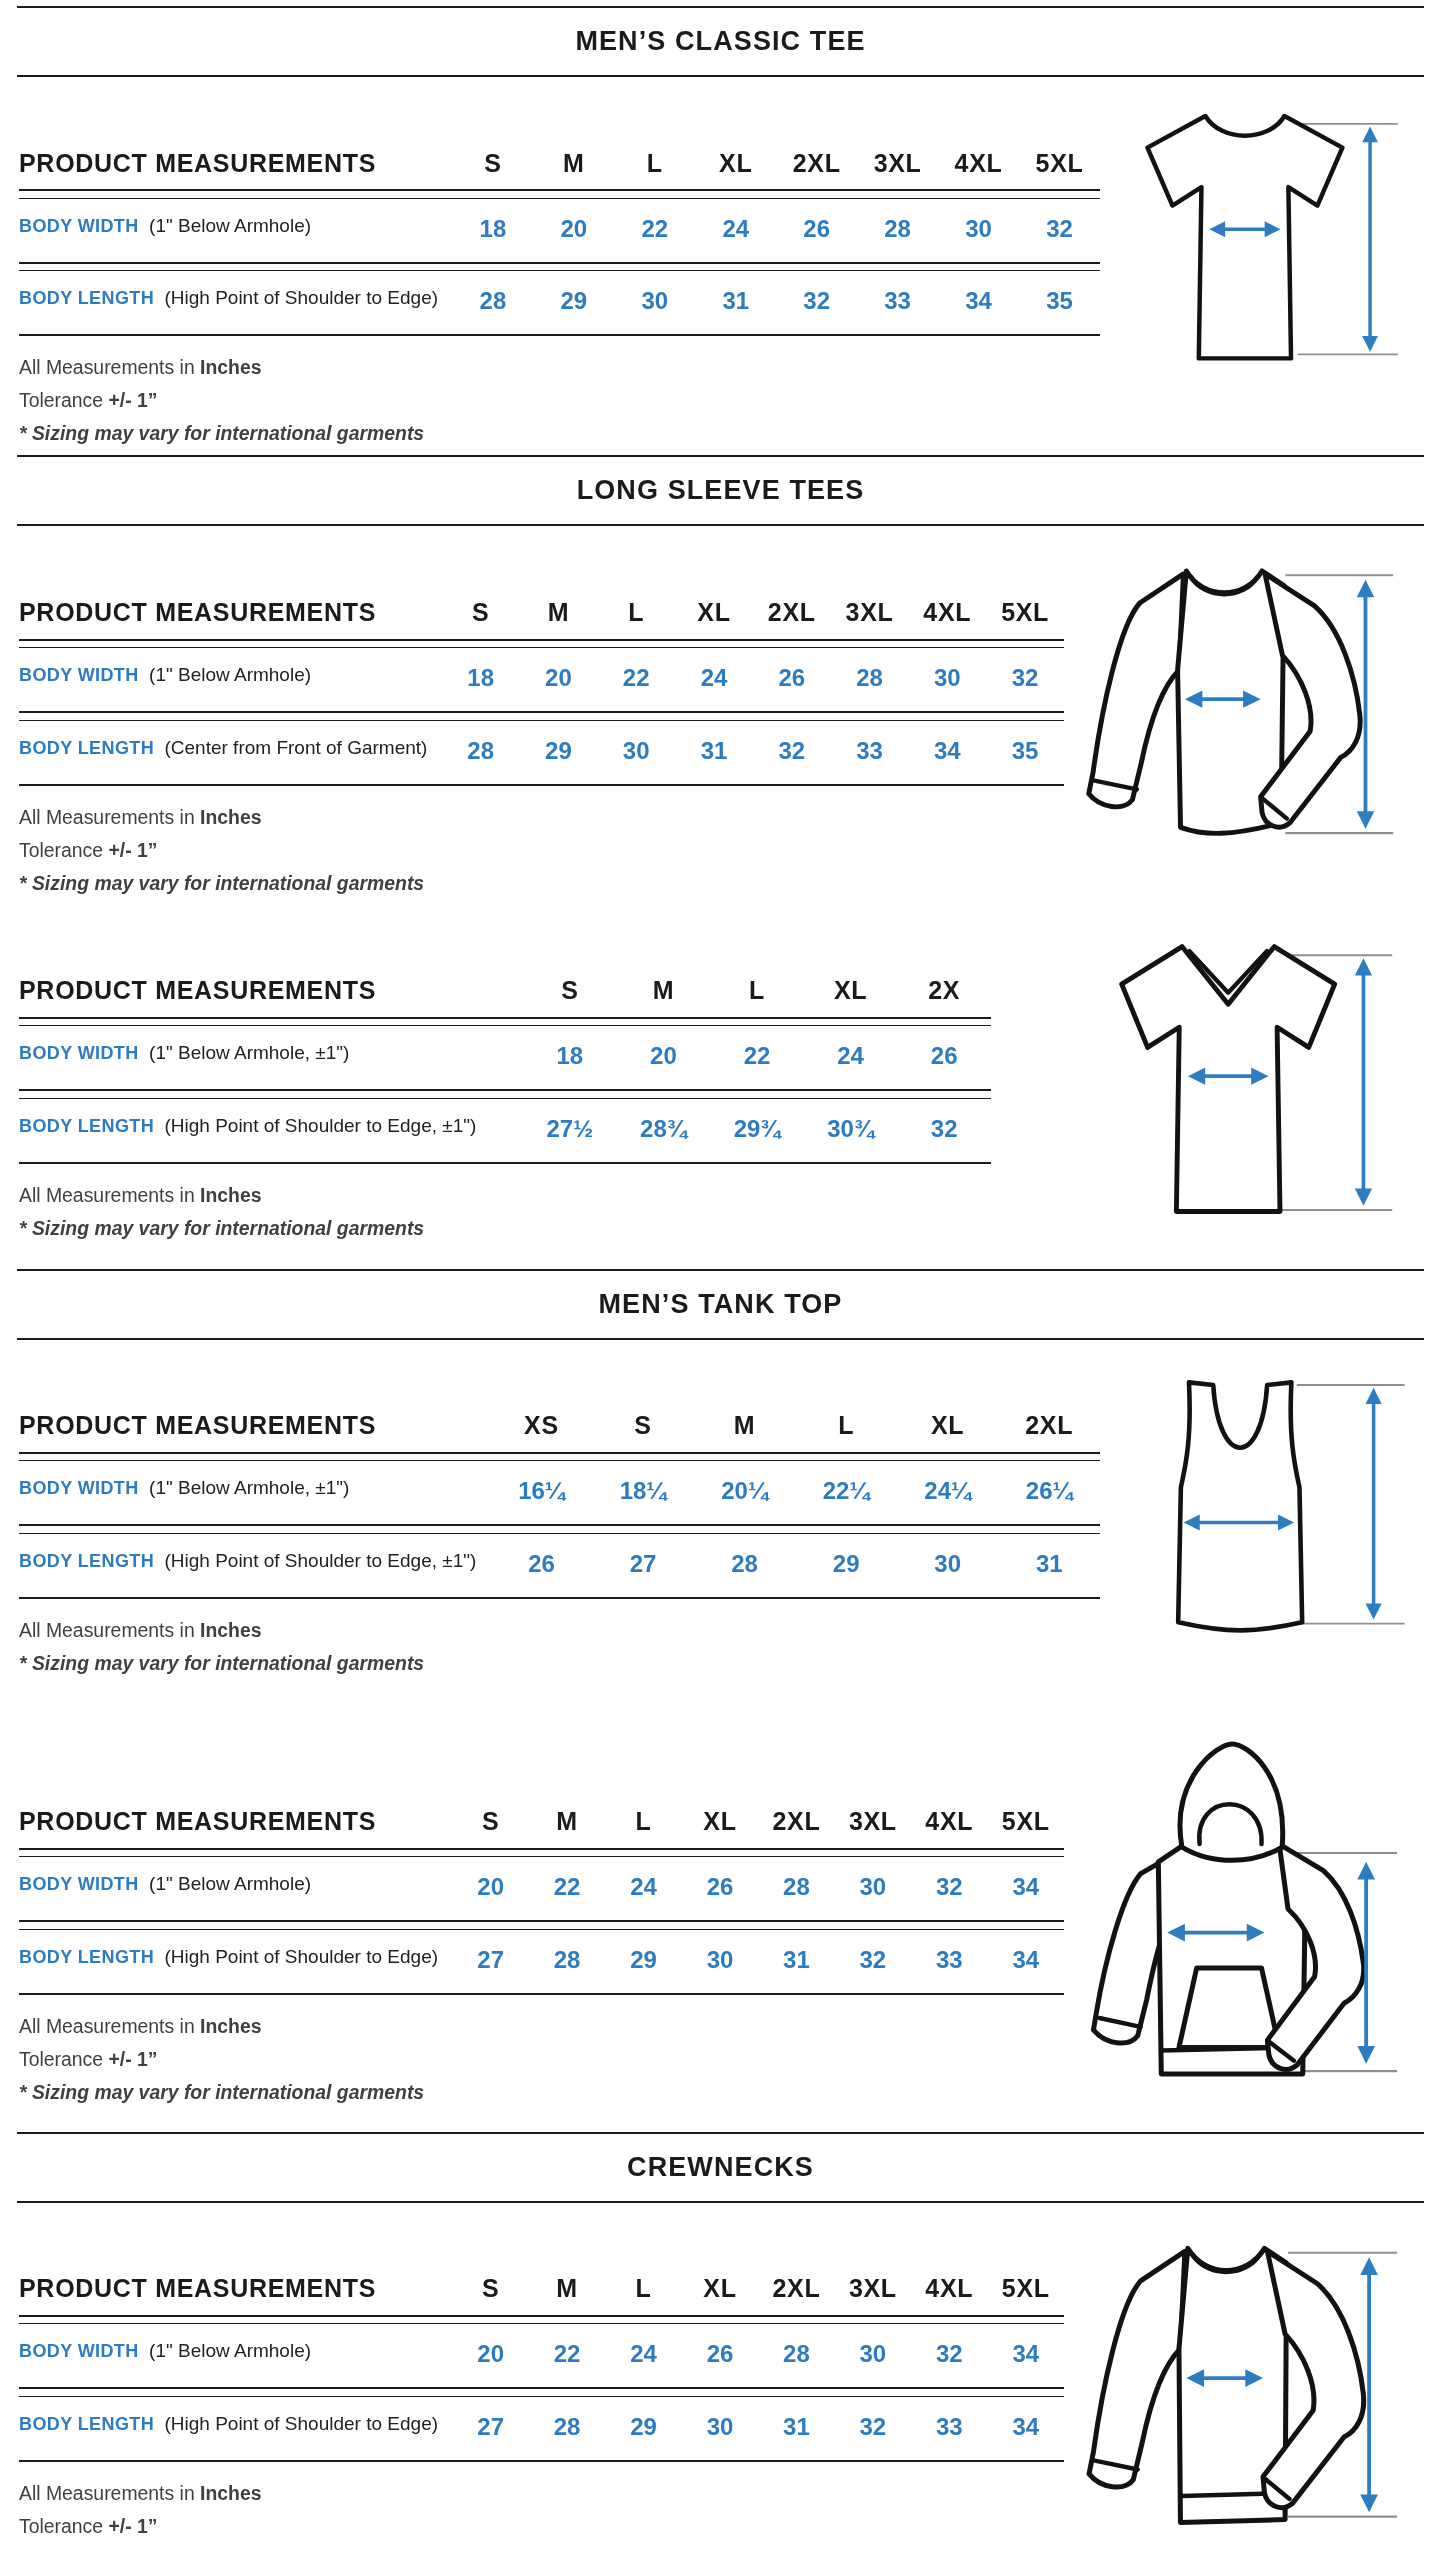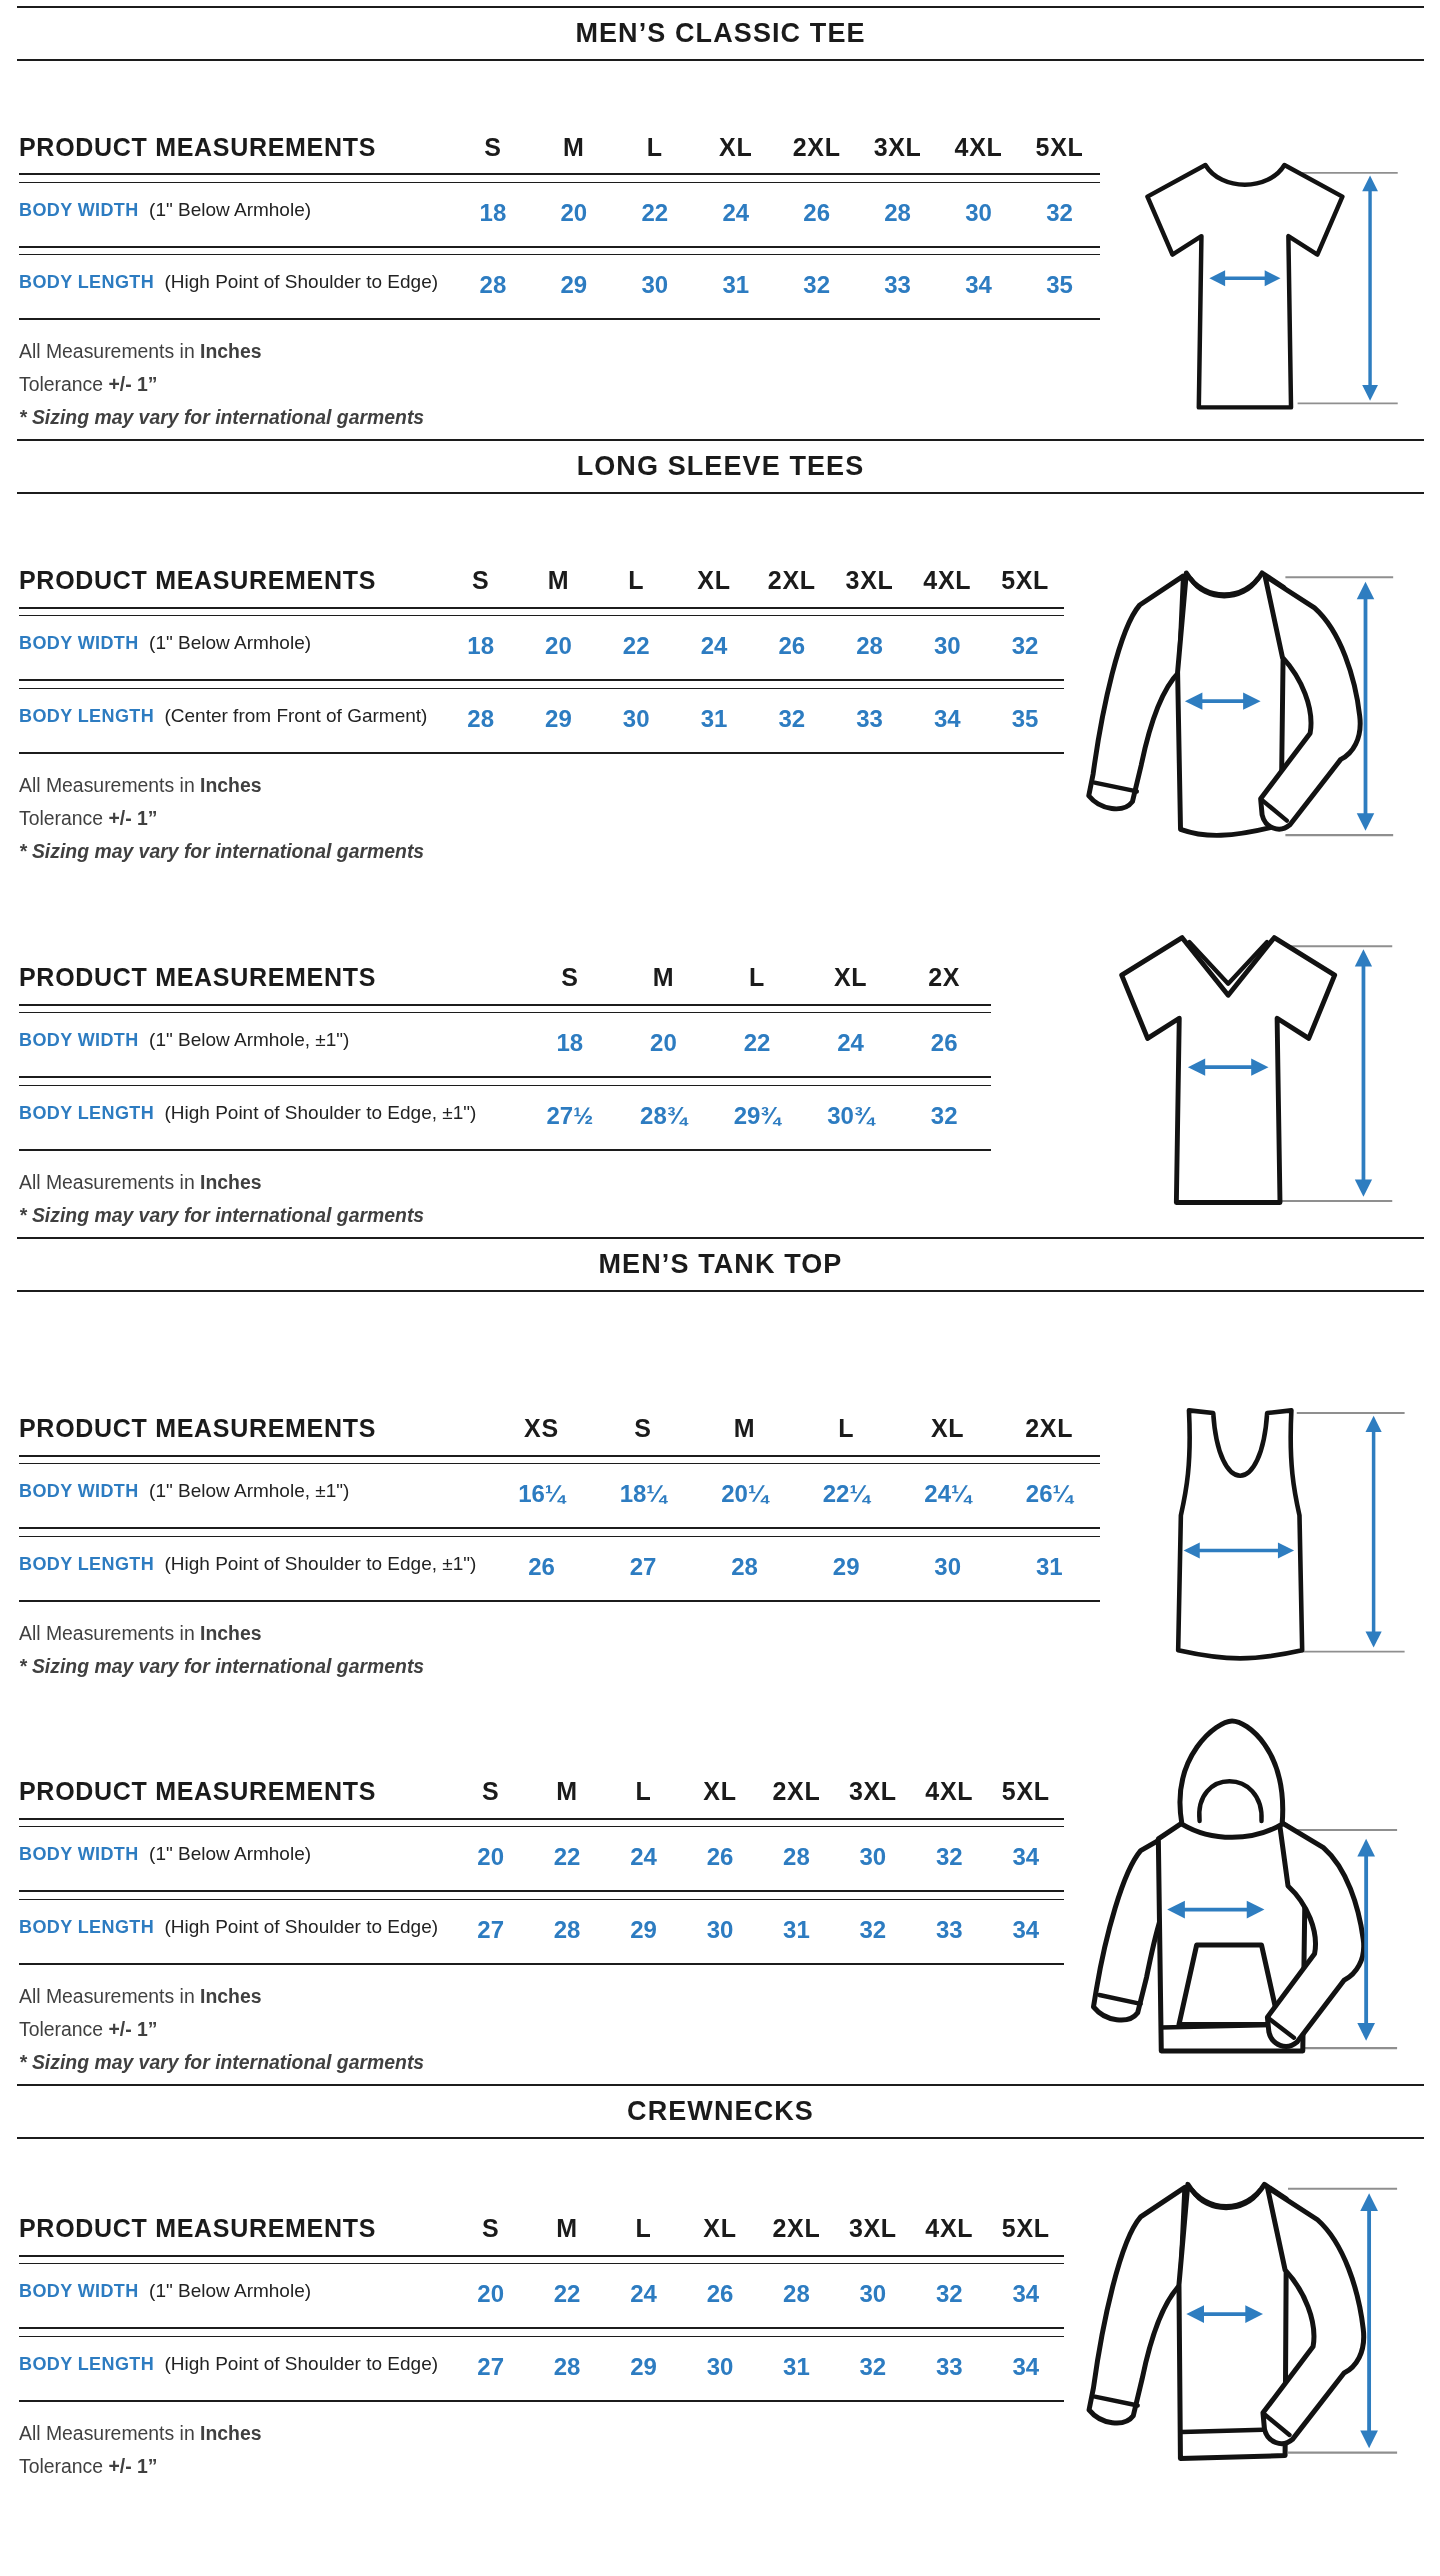--- a/index.html
+++ b/index.html
@@ -1,22 +1,22 @@
 <!DOCTYPE html>
 <html style="font-size:11.5px"><head>
 <meta charset="utf-8">
 <style>
   html,body{margin:0;padding:0;background:#ffffff;}
   body{width:1441px;min-height:2576px;font-family:"Liberation Sans","DejaVu Sans",sans-serif;color:#1c1c1c;}
   .sheet{padding-top:5.8px;}
   
   .band{margin:0 17.3px;border-top:2.2px solid #1c1c1c;border-bottom:2.2px solid #1c1c1c;padding:10px 0;}
-  .band h2{margin:0;text-align:center;font-size:27px;font-weight:800;letter-spacing:1.1px;color:#1b1b1b;}
+  .band h2{margin:8px;text-align:center;font-size:27px;font-weight:800;letter-spacing:1.1px;color:#1b1b1b;}
   
-  .content{display:flex;align-items:flex-end;margin:0 19px;}
+  .content{display:flex;align-items:flex-start;margin:0 19px;}
   .table-col{flex:0 0 auto;margin-top:69px;}
   .fig-col{flex:1 1 auto;display:flex;justify-content:flex-end;padding-right:24.5px;margin-top:10px;}
   .c0{min-height:339px;} .c1{min-height:375px;} .c2{min-height:364px;}
   .c3{min-height:396px;} .c4{min-height:396px;} .c5{min-height:310px;}
   
   .grid{display:grid;}
   .cols-8{grid-template-columns:minmax(403px,auto) repeat(8,1fr);}
   .cols-6{grid-template-columns:minmax(461px,auto) repeat(6,1fr);}
   .cols-5{grid-template-columns:minmax(504px,auto) repeat(5,1fr);}
   .w1500{width:1081px;} .w1450{width:1045px;} .w1350{width:972px;}

